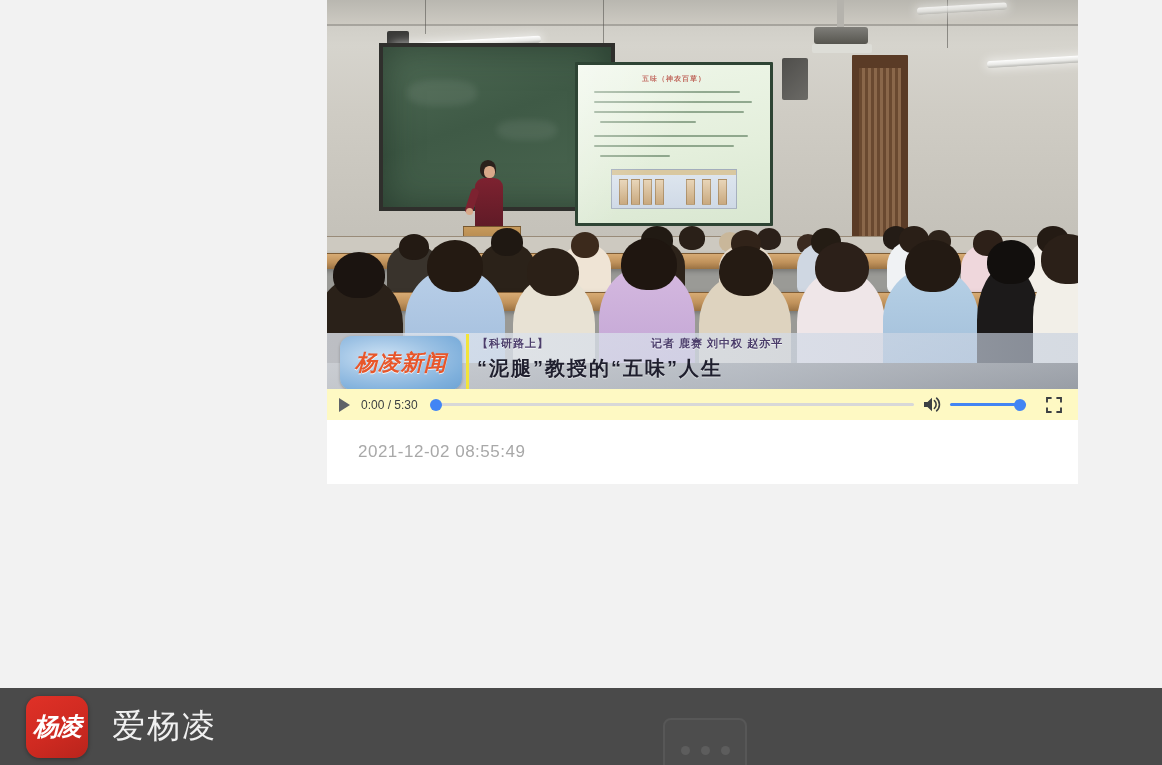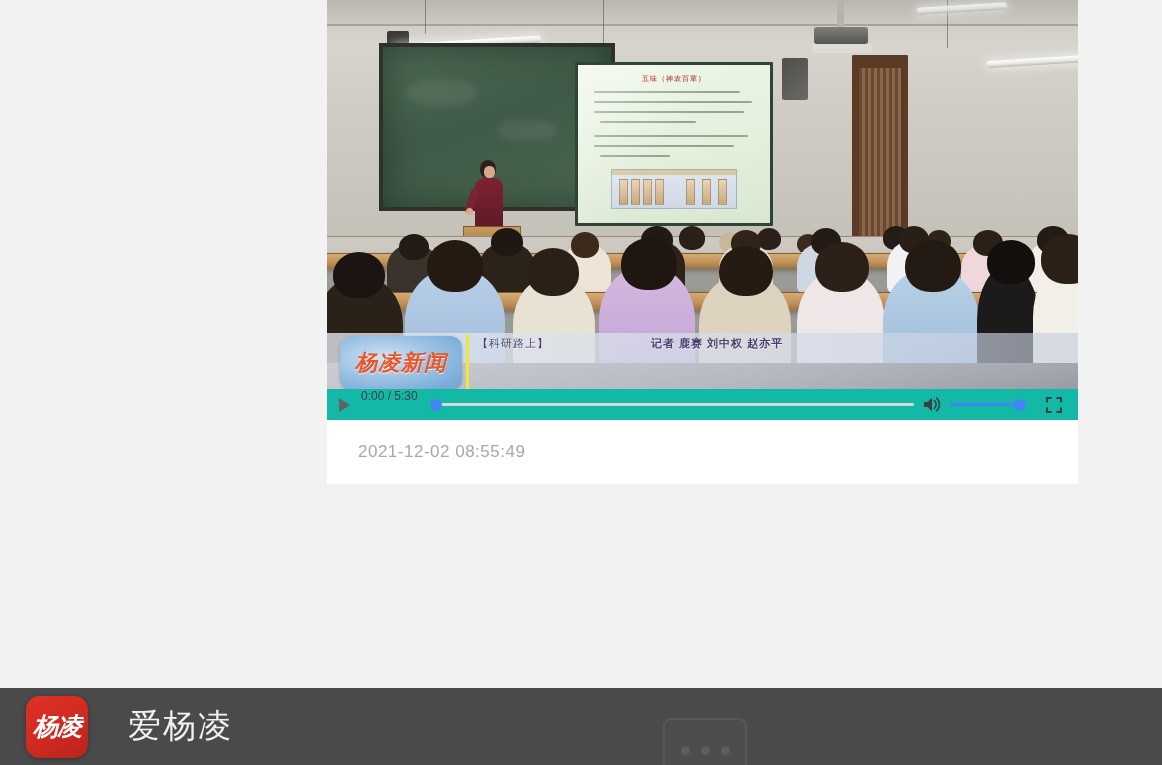--- a/index.html
+++ b/index.html
@@ -289,21 +289,21 @@
   .cap-divider {
     position: absolute;
     width: 3px;
     background: #f2e43a;
   }
   .cap-kicker {
     position: absolute;
     font-size: 11px;
     color: #4b3d6b;
     letter-spacing: 1px;
-    font-weight: normal;
+    font-weight: bold;
     text-shadow: 0 1px 0 rgba(255,255,255,.7);
     text-align: center;
   }
   .cap-title {
     position: absolute;
     font-size: 20px;
     font-weight: bold;
     color: #1f1f2e;
     letter-spacing: 2px;
     text-shadow: 0 1px 1px rgba(255,255,255,.55);
@@ -315,23 +315,23 @@
     letter-spacing: 1px;
     font-weight: bold;
     text-shadow: 0 1px 0 rgba(255,255,255,.6);
   }
 
   
   .controls {
     position: relative;
     width: 751px;
     height: 31px;
-    background: #14b8a6;
-    display: flex;
-    align-items: flex-start;
+    background: #fef9c3;
+    display: flex;
+    align-items: center;
   }
   .ctrl-play {
     width: 34px;
     height: 31px;
     display: flex;
     align-items: center;
     justify-content: center;
     cursor: pointer;
   }
   .play-tri {
@@ -495,21 +495,21 @@
   }
   .app-logo-text {
     font-family: "DejaVu Serif", "Liberation Serif", serif;
     font-size: 25px;
     font-weight: bold;
     font-style: italic;
     color: #ffffff;
     letter-spacing: -1px;
   }
   .app-name {
-    margin-left: 40px;
+    margin-left: 24px;
     font-size: 33px;
     color: #f0f0f0;
     letter-spacing: 2px;
   }
   .appbar-center {
     position: absolute;
     left: 663px;
     top: 30px;
     width: 80px;
     height: 60px;
@@ -669,20 +669,21 @@
 
         <div class="cap-band" style="top:333px;height:56px;"></div>
 
         <div class="cap-logo" style="left:13px;top:336px;">
           <span class="cap-logo-text">杨凌新闻</span>
         </div>
 
         <div class="cap-divider" style="left:139px;top:334px;height:55px;"></div>
 
         <div class="cap-kicker" style="left:150px;top:336px;">【科研路上】</div>
+        <div class="cap-title" style="left:150px;top:355px;">“泥腿”教授的“五味”人生</div>
         <div class="cap-credit" style="left:324px;top:336px;">记者 鹿赛 刘中权 赵亦平</div>
       </div>
     </div>
 
     <div class="controls">
 
       <div class="ctrl-play">
         <div class="play-tri"></div>
       </div>
 

